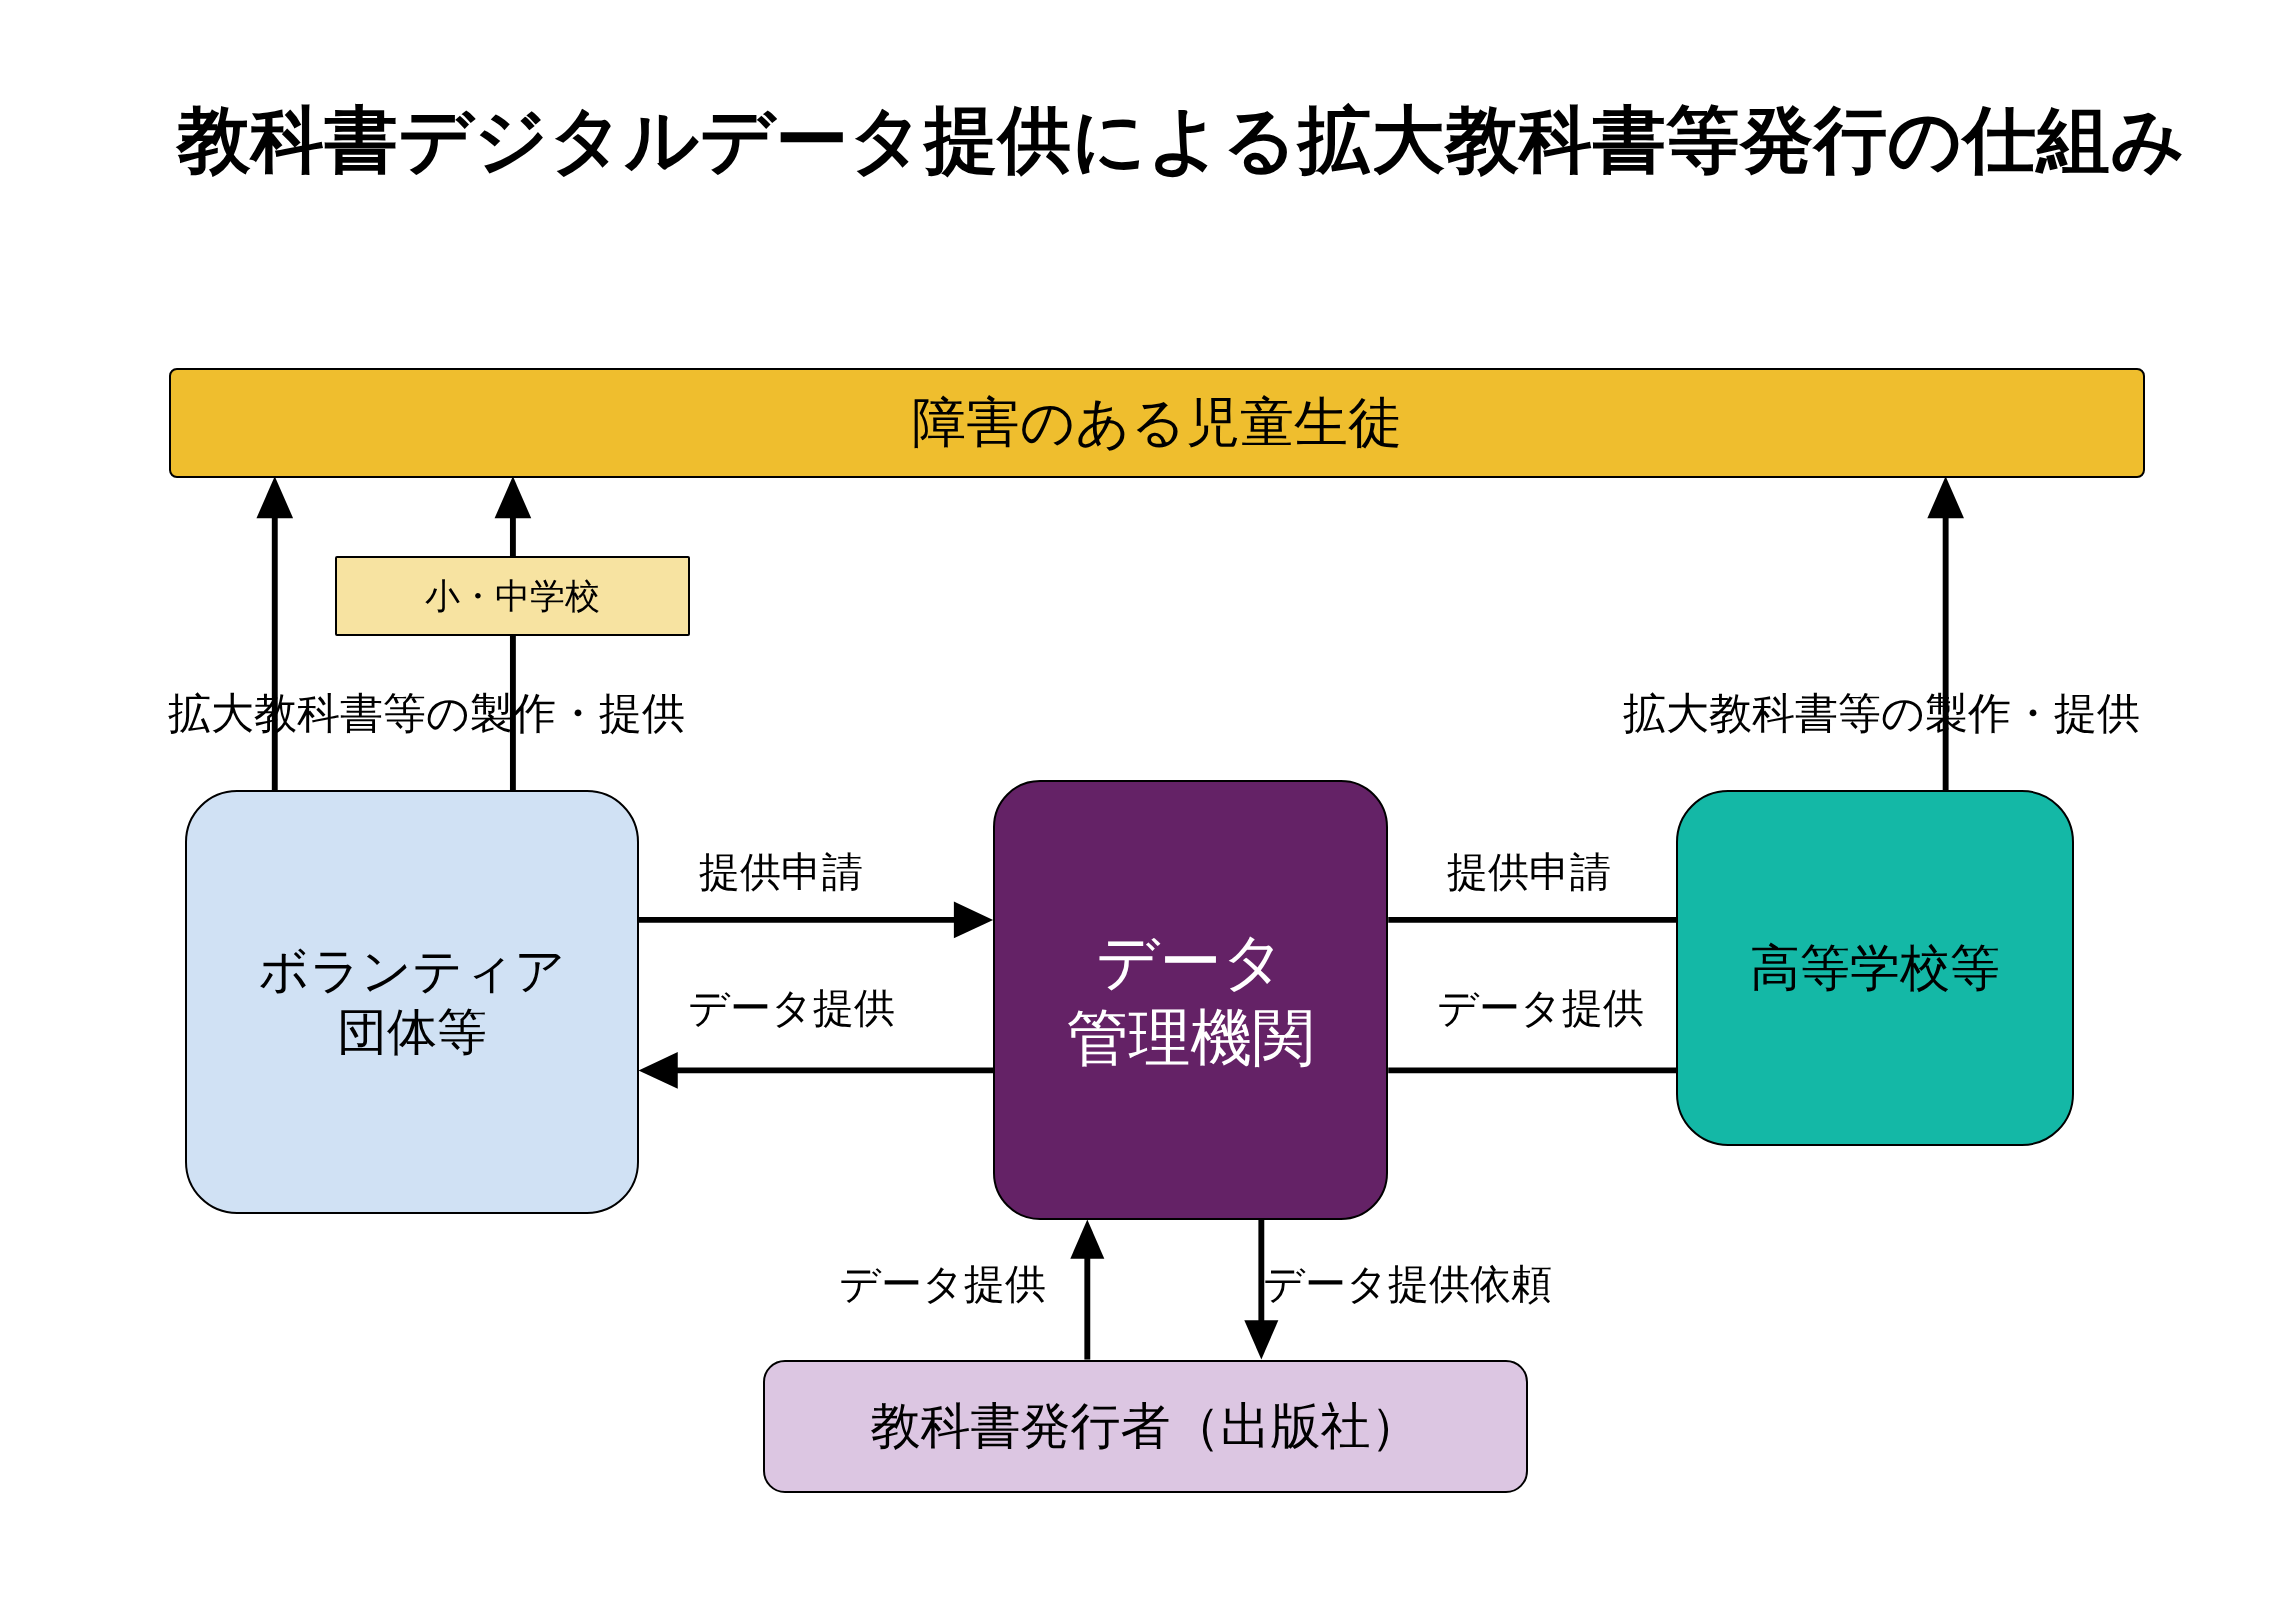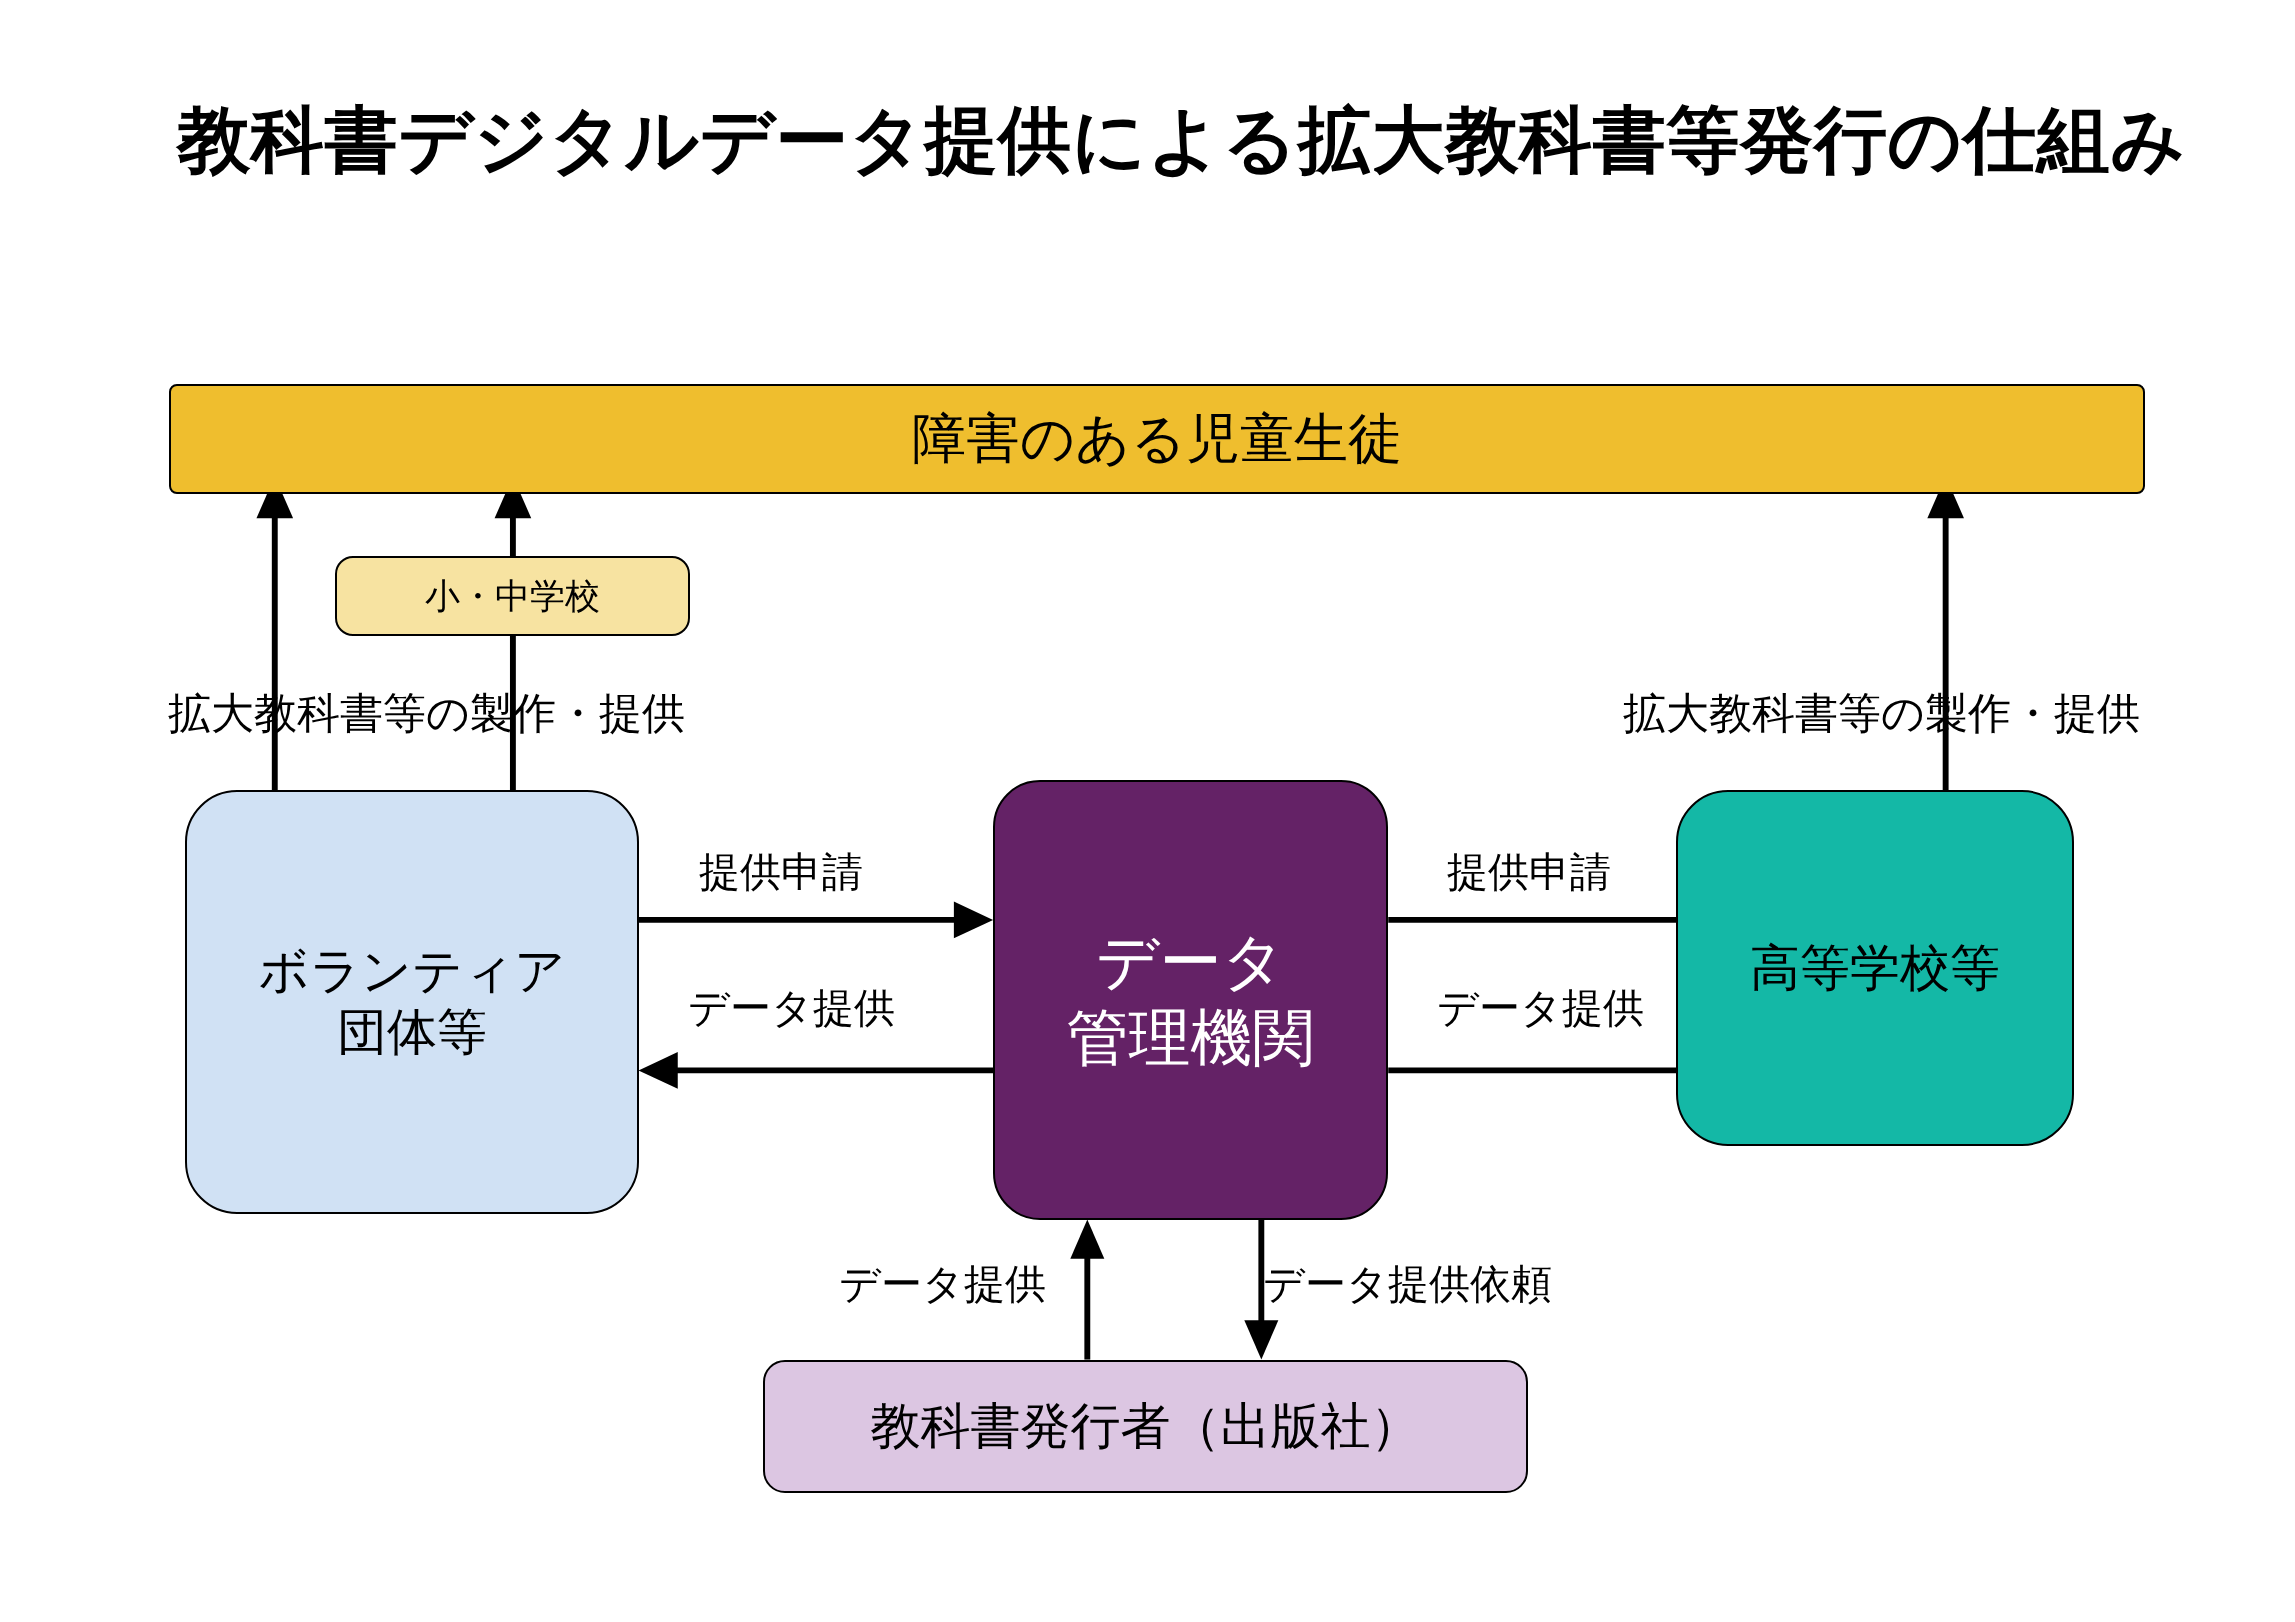--- a/index.html
+++ b/index.html
@@ -48,31 +48,30 @@
 
   
   #node-students {
     left: 169px;
     top: 368px;
     width: 1976px;
     height: 110px;
     background: #EFBE2E;
     border-radius: 7.9px;
     font-size: 54px;
-    margin-top: 16px;
   }
 
   
   #node-elemjhs {
     left: 335px;
     top: 556px;
     width: 355px;
     height: 80px;
     background: #F7E3A1;
-    border-radius: 18px;
+    border-radius: 2px;
     font-size: 35px;
   }
 
   
   #node-volunteer {
     left: 185px;
     top: 790px;
     width: 454px;
     height: 424px;
     background: #D0E1F4;

